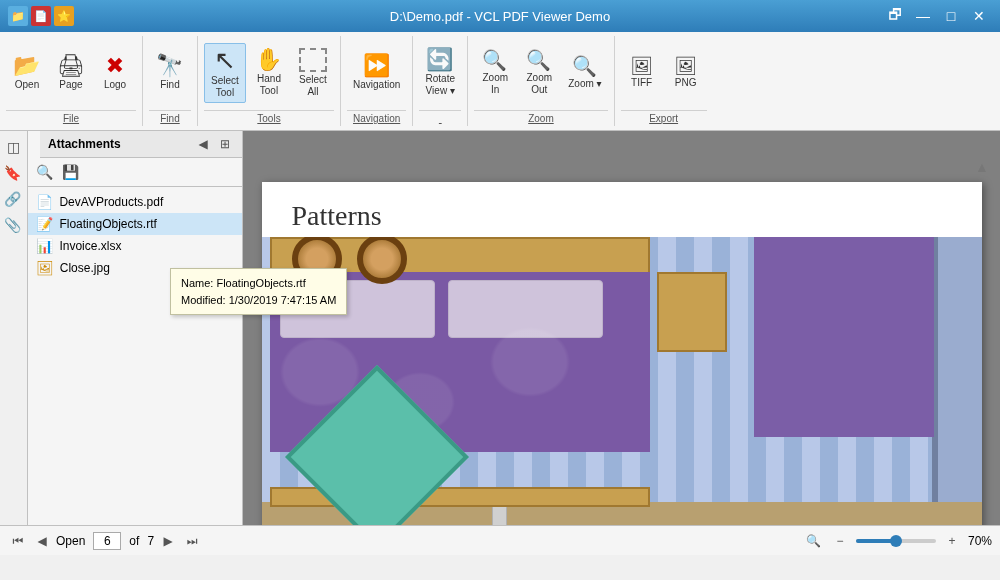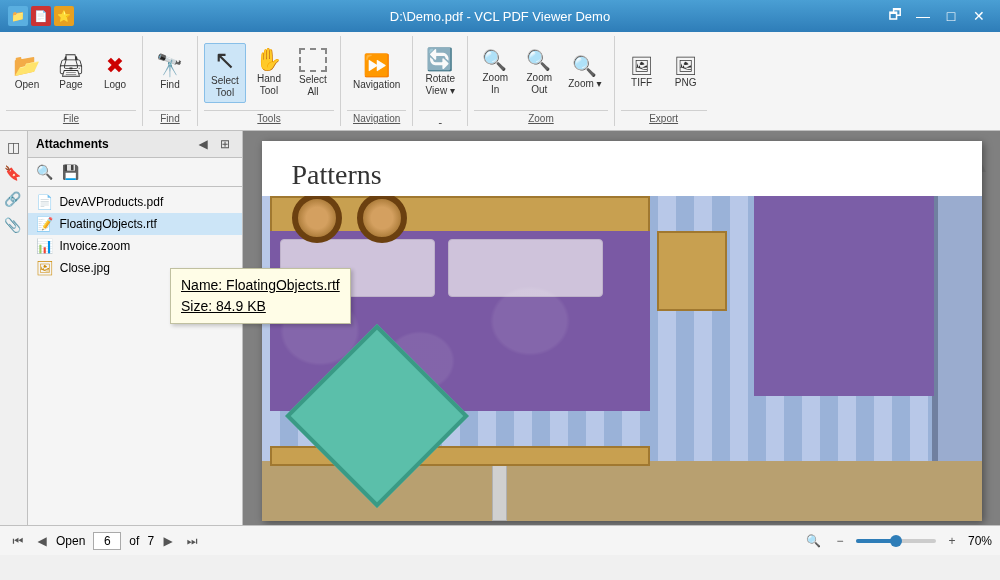--- a/index.html
+++ b/index.html
@@ -131,20 +131,21 @@
     }
     .sidebar-header {
       display: flex;
       align-items: center;
       justify-content: space-between;
       padding: 4px 8px;
       background: #e8e8e8;
       border-bottom: 1px solid #c0c0c0;
       font-weight: bold;
       font-size: 12px;
+      margin-left: 12px;
     }
     .sidebar-header-controls { display: flex; gap: 4px; }
     .sidebar-header-btn {
       width: 18px; height: 18px;
       background: none;
       border: none;
       cursor: pointer;
       font-size: 12px;
       display: flex; align-items: center; justify-content: center;
       color: #555;
@@ -183,25 +184,24 @@
     .file-icon.jpg { color: #cc8800; }
 
     
     .tooltip {
       position: absolute;
       left: 170px;
       top: 268px;
       background: #fffde7;
       border: 1px solid #c0c0a0;
       padding: 6px 10px;
-      font-size: 14px;
+      font-size: 11px;
       z-index: 100;
       box-shadow: 2px 2px 4px rgba(0,0,0,0.2);
       line-height: 1.5;
-      text-decoration: underline;
     }
 
     
     .left-icons {
       width: 28px;
       background: #f0f0f0;
       border-right: 1px solid #c0c0c0;
       display: flex;
       flex-direction: column;
       align-items: center;
@@ -228,20 +228,21 @@
       justify-content: center;
       padding: 10px;
     }
     .pdf-page {
       width: 720px;
       height: 380px;
       background: white;
       box-shadow: 2px 2px 8px rgba(0,0,0,0.4);
       position: relative;
       overflow: hidden;
+      margin-top: 41px;
     }
     .pdf-content {
       width: 100%;
       height: 100%;
       background: white;
       position: relative;
     }
     .pdf-title {
       position: absolute;
       top: 18px;
@@ -508,31 +509,31 @@
       <div class="file-item">
         <span class="file-icon pdf">📄</span>
         <span>DevAVProducts.pdf</span>
       </div>
       <div class="file-item selected">
         <span class="file-icon rtf">📝</span>
         <span>FloatingObjects.rtf</span>
       </div>
       <div class="file-item">
         <span class="file-icon xlsx">📊</span>
-        <span>Invoice.zoom</span>
+        <span>Invoice.xlsx</span>
       </div>
       <div class="file-item">
         <span class="file-icon jpg">🖼</span>
         <span>Close.jpg</span>
       </div>
     </div>
 
     <div class="tooltip">
       <div>Name: FloatingObjects.rtf</div>
-      <div>Size: 84.9 KB</div>
+      <div>Modified: 1/30/2019 7:47:15 AM</div>
     </div>
   </div>
 
   <div class="pdf-area">
     <div class="pdf-page">
       <div class="pdf-content">
         <div class="pdf-title">Patterns</div>
         <div class="room-bg">
 
           <div class="wallpaper"></div>

